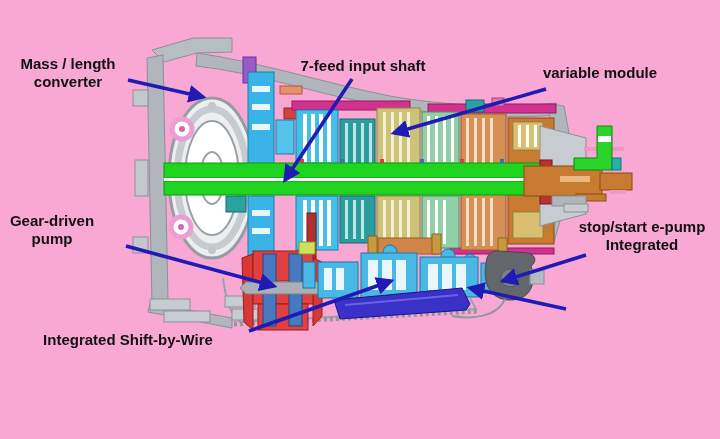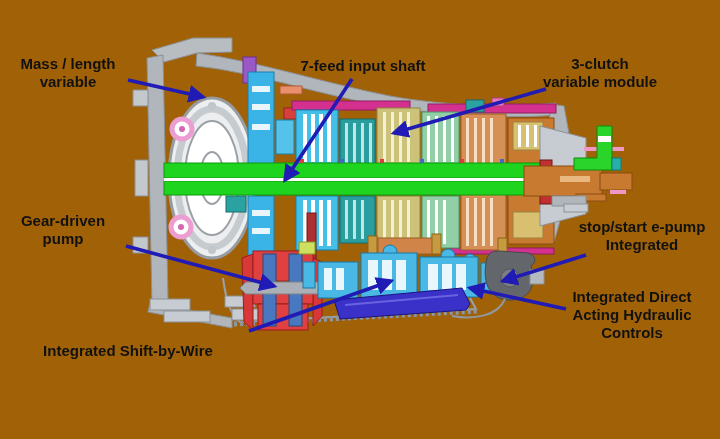--- a/index.html
+++ b/index.html
@@ -1,16 +1,16 @@
 <!DOCTYPE html>
 <html><head>
 <meta charset="utf-8">
 <style>
   html,body{margin:0;padding:0;background:#ffffff;}
-  #stage{position:relative;width:720px;height:439px;background:#a16207;overflow:hidden;
+  #stage{position:relative;width:720px;height:439px;background:#f9a8d4;overflow:hidden;
          font-family:"Liberation Sans",sans-serif;}
   #machine,#arrows{position:absolute;left:0;top:0;}
   #arrows{pointer-events:none;}
   .callout{position:absolute;transform:translate(-50%,-50%);text-align:center;
            font-weight:bold;font-size:15px;line-height:18px;color:#111111;white-space:nowrap;}
 </style>
 </head>
 <body>
 
 <div id="stage">
@@ -221,38 +221,32 @@
       <line x1="352" y1="79" x2="285" y2="180" stroke="#201bb4" stroke-width="3.6" marker-end="url(#ah)"></line>
       <line x1="546" y1="89" x2="394" y2="133" stroke="#201bb4" stroke-width="3.6" marker-end="url(#ah)"></line>
       <line x1="126" y1="246" x2="274" y2="286" stroke="#201bb4" stroke-width="3.6" marker-end="url(#ah)"></line>
       <line x1="586" y1="255" x2="503" y2="281" stroke="#201bb4" stroke-width="3.6" marker-end="url(#ah)"></line>
       <line x1="566" y1="309" x2="470" y2="288" stroke="#201bb4" stroke-width="3.6" marker-end="url(#ah)"></line>
       <line x1="249" y1="331" x2="391" y2="281" stroke="#201bb4" stroke-width="3.6" marker-end="url(#ah)"></line>
     </svg>
 
 <div class="callout" style="left: 68px; top: 73px; color: rgb(17, 17, 17);">
       <div>Mass / length</div>
-      <div>variable</div>
+      <div>converter</div>
     </div>
     <div class="callout" style="left: 363px; top: 66px; color: rgb(17, 17, 17);">
       <div>7-feed input shaft</div>
     </div>
     <div class="callout" style="left: 600px; top: 73px; color: rgb(17, 17, 17);">
-      <div>3-clutch</div>
       <div>variable module</div>
     </div>
-    <div class="callout" style="left: 63px; top: 230px; color: rgb(17, 17, 17);">
+    <div class="callout" style="left: 52px; top: 230px; color: rgb(17, 17, 17);">
       <div>Gear-driven</div>
       <div>pump</div>
     </div>
     <div class="callout" style="left: 642px; top: 236px; color: rgb(17, 17, 17);">
       <div>stop/start e-pump</div>
       <div>Integrated</div>
     </div>
-    <div class="callout" style="left: 632px; top: 315px; color: rgb(17, 17, 17);">
-      <div>Integrated Direct</div>
-      <div>Acting Hydraulic</div>
-      <div>Controls</div>
-    </div>
-    <div class="callout" style="left: 128px; top: 351px; color: rgb(17, 17, 17);">
+    <div class="callout" style="left: 128px; top: 340px; color: rgb(17, 17, 17);">
       <div>Integrated Shift-by-Wire</div>
     </div>
   </div>
 
 </body></html>

